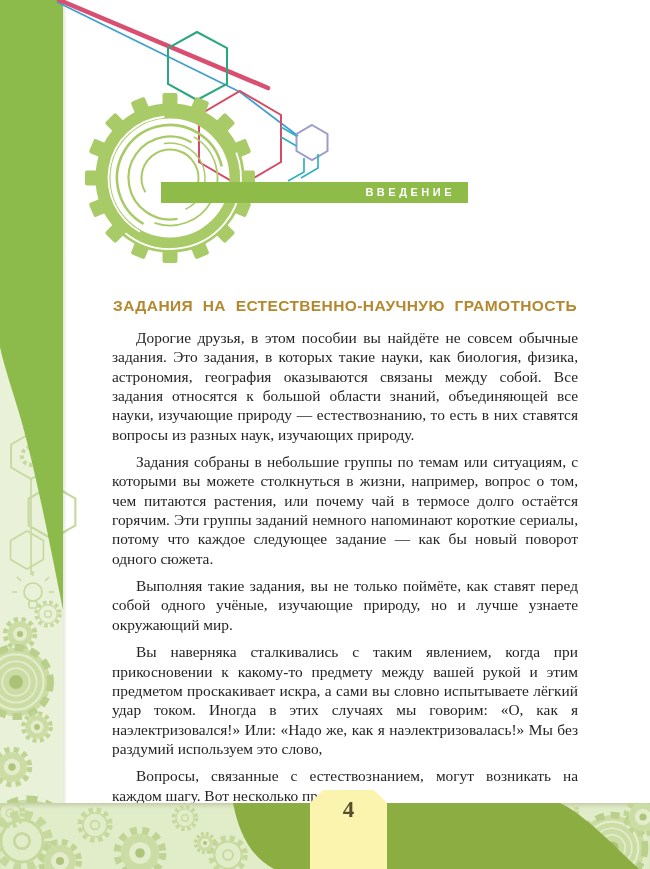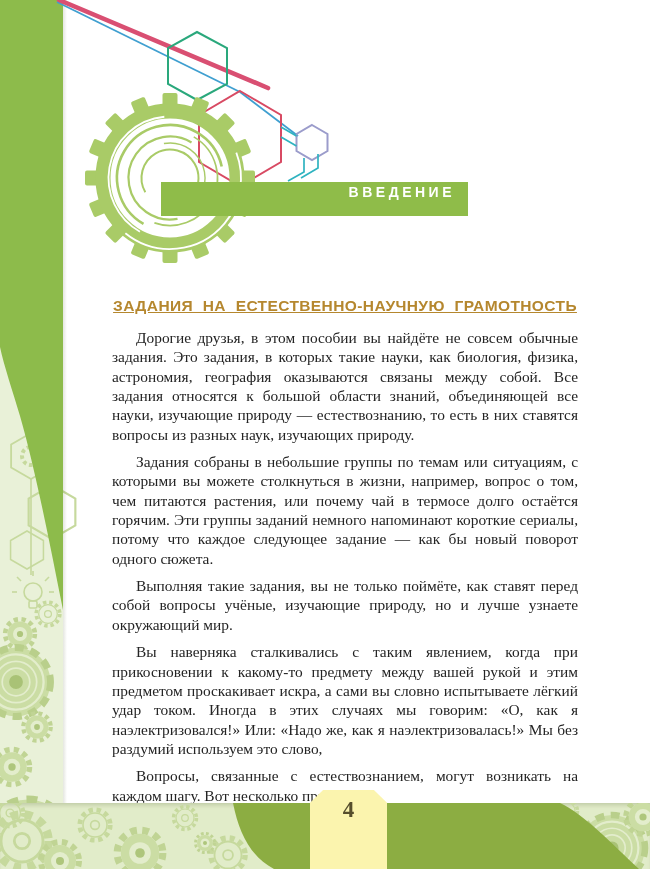--- a/index.html
+++ b/index.html
@@ -13,32 +13,32 @@
   .strip-svg{left:0; top:0; z-index:1; pointer-events:none;}
   .edge-shadow{
     left:63px; top:0; width:4px; height:803px; z-index:2;
     background:linear-gradient(to right, rgba(90,100,60,.16), rgba(90,100,60,0));
   }
   
   .ornament-svg{left:0; top:0; z-index:3; pointer-events:none;}
   .gear-svg{left:78px; top:86px; z-index:4; pointer-events:none;}
   
   .banner{
-    left:161px; top:182px; width:307px; height:34px; z-index:5;
+    left:161px; top:182px; width:307px; height:21px; z-index:5;
     background:#8fbc49; color:#ffffff;
     font-family:"Liberation Sans", sans-serif; font-weight:bold;
-    font-size:14px; line-height:21px; letter-spacing:3.5px;
+    font-size:11px; line-height:21px; letter-spacing:3.5px;
     text-align:right; padding:0; box-sizing:border-box; padding-right:13px;
   }
   
   .content{left:104px; top:297px; width:482px; z-index:5;}
   .content h1{
     margin:0 0 13px 0; font-family:"Liberation Sans", sans-serif;
     font-size:15.5px; font-weight:bold; color:#b5872e;
-    letter-spacing:.4px; word-spacing:5px; text-align:center;text-decoration:underline;
+    letter-spacing:.4px; word-spacing:5px; text-align:center;
   }
   .content p{
     margin:8px; font-size:15.4px; line-height:19.35px; color:#242424;
     text-align:justify; text-indent:24px; hyphens:auto;
   }
   
   .band{
     left:0; top:803px; width:650px; height:66px; z-index:6;
     background:#e1ecc9;
     box-shadow: inset 0 4px 4px -2px rgba(100,110,70,.28);
@@ -165,21 +165,21 @@
   </svg>
 
   <div class="abs banner">
     <span>ВВЕДЕНИЕ</span>
   </div>
 
   <div class="abs content">
     <h1>ЗАДАНИЯ НА ЕСТЕСТВЕННО-НАУЧНУЮ ГРАМОТНОСТЬ</h1>
     <p>Дорогие друзья, в этом пособии вы найдёте не совсем обычные задания. Это задания, в которых такие науки, как биология, физика, астрономия, география оказываются связаны между собой. Все задания относятся к большой области знаний, объединяющей все науки, изучающие природу — естествознанию, то есть в них ставятся вопросы из разных наук, изучающих природу.</p>
     <p>Задания собраны в небольшие группы по темам или ситуациям, с которыми вы можете столкнуться в жизни, например, вопрос о том, чем питаются растения, или почему чай в термосе долго остаётся горячим. Эти группы заданий немного напоминают короткие сериалы, потому что каждое следующее задание — как бы новый поворот одного сюжета.</p>
-    <p>Выполняя такие задания, вы не только поймёте, как ставят перед собой вопросы учёные, изучающие природу, но и лучше узнаете окружающий мир.</p>
+    <p>Выполняя такие задания, вы не только поймёте, как ставят перед собой одного учёные, изучающие природу, но и лучше узнаете окружающий мир.</p>
     <p>Вы наверняка сталкивались с таким явлением, когда при прикосновении к какому-то предмету между вашей рукой и этим предметом проскакивает искра, а сами вы словно испытываете лёгкий удар током. Иногда в этих случаях мы говорим: «О, как я наэлектризовался!» Или: «Надо же, как я наэлектризовалась!» Мы без раздумий используем это слово,</p>
     <p>Вопросы, связанные с естествознанием, могут возникать на каждом шагу. Вот несколько примеров.</p>
   </div>
 
   <div class="abs band">
     <svg width="650" height="66" viewBox="0 0 66;" style="width:650px;height:66px">
       <g>
         <use href="#gearO" transform="translate(22,38) scale(1.4)"></use>
         <use href="#gearS" transform="translate(60,58) scale(1.0)"></use>
         <use href="#gearO" transform="translate(95,22) scale(0.8)"></use>

